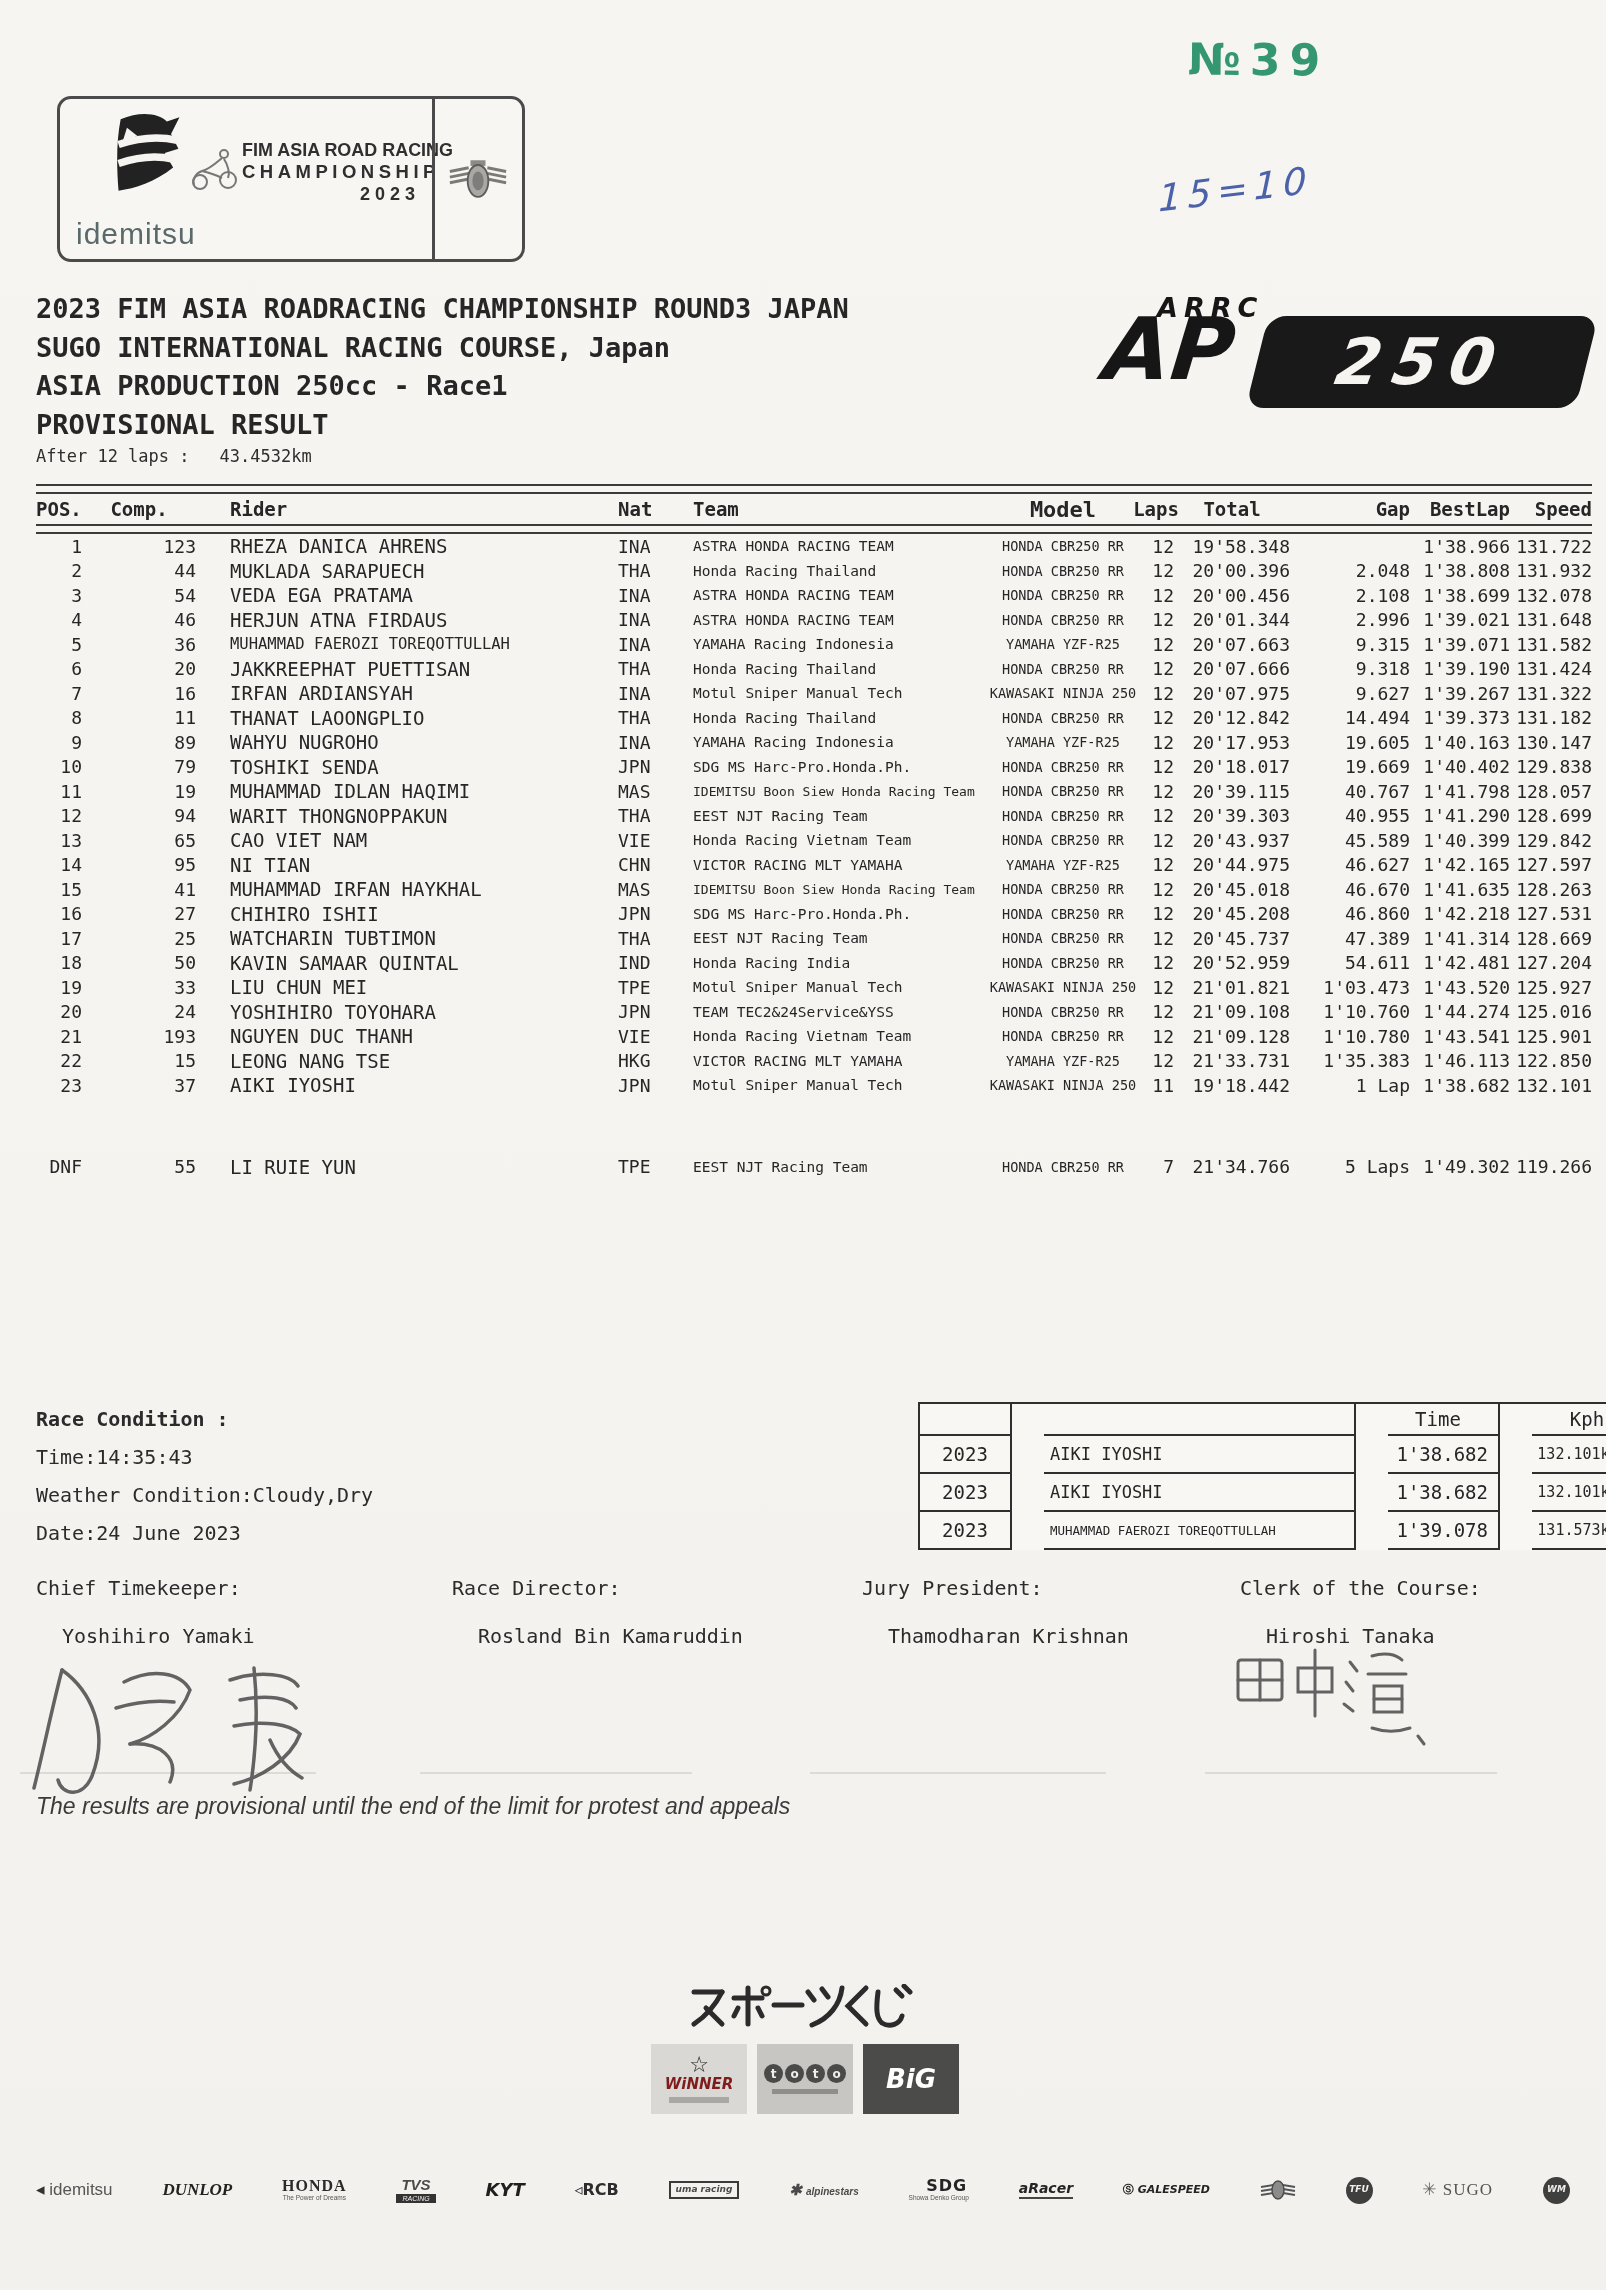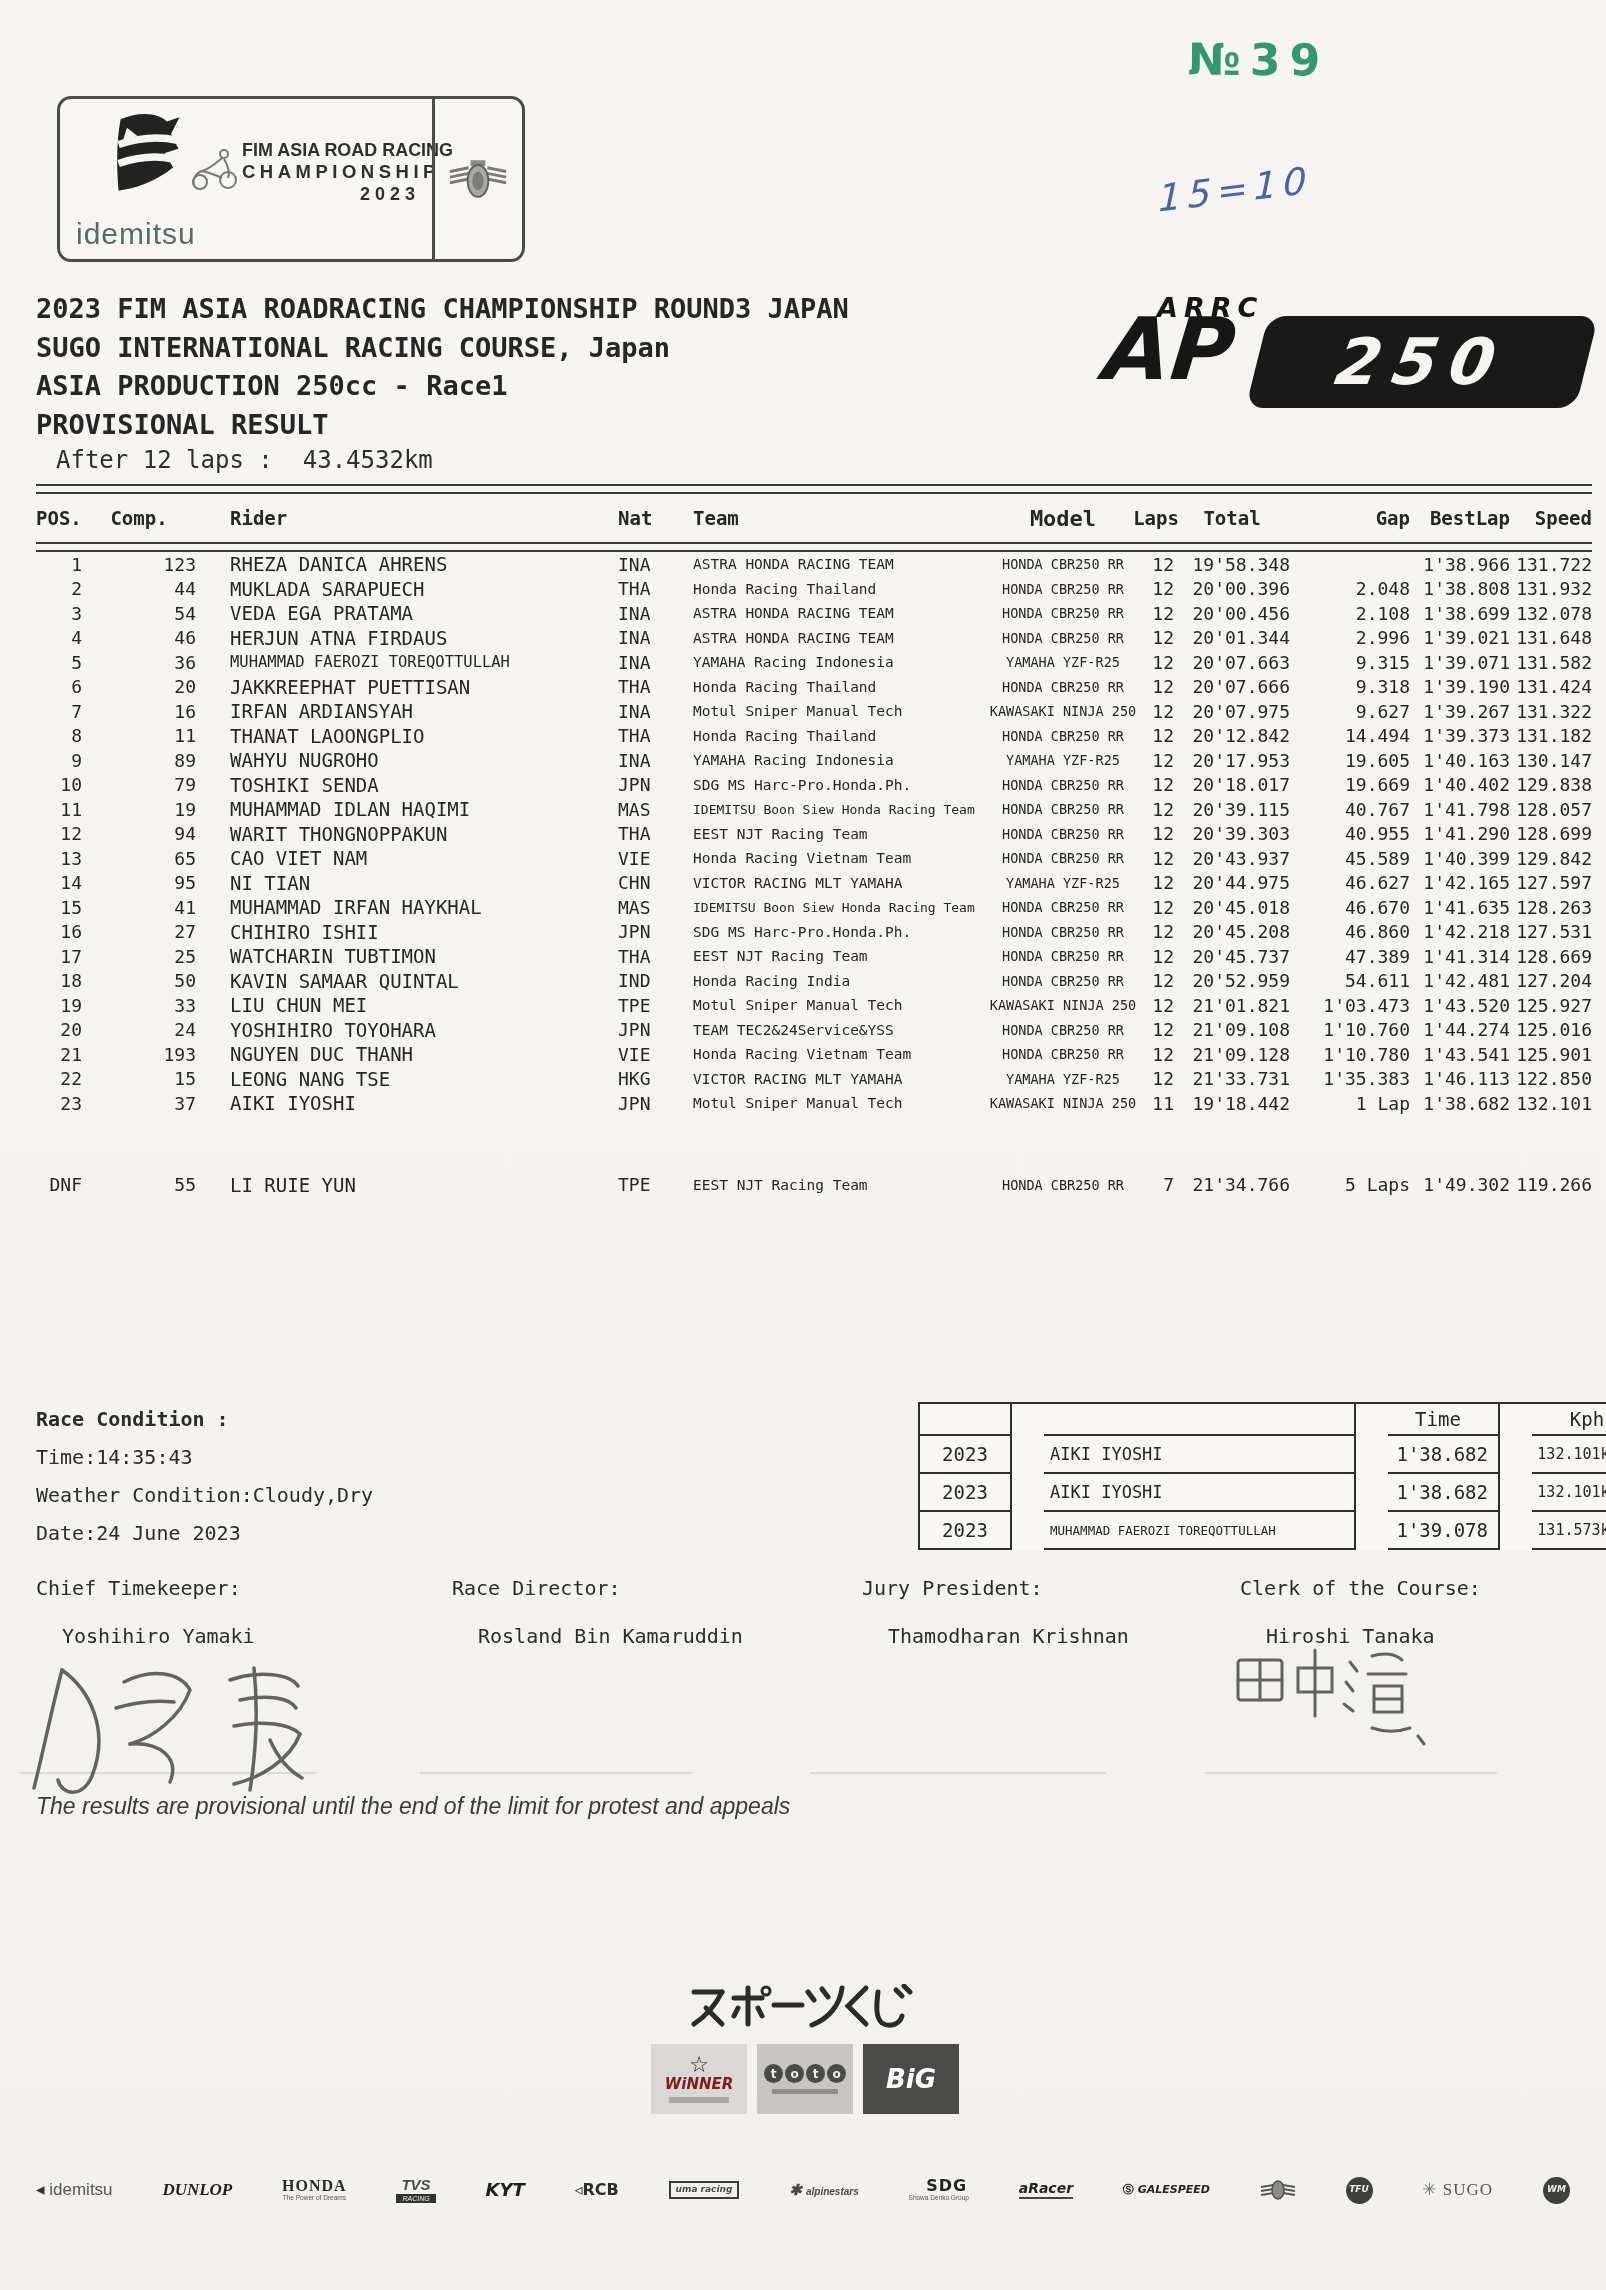--- a/index.html
+++ b/index.html
@@ -26,40 +26,40 @@
   .champ-text{position:absolute;left:182px;top:40px;width:186px;font-family:"Liberation Sans",sans-serif;
         font-weight:700;color:#2f2f2f;line-height:22px;}
   .champ-l1{font-size:18.5px;letter-spacing:0px;white-space:nowrap;transform:scaleX(.97);transform-origin:left;}
   .champ-l2{font-size:18.5px;letter-spacing:4.5px;white-space:nowrap;}
   .champ-year{font-size:18px;letter-spacing:5px;text-align:right;padding-right:8px;}
   .fim-badge{position:absolute;left:388px;top:56px;}
 
   
   .title-block{position:absolute;left:36px;top:290px;font-weight:700;font-size:27px;line-height:38.5px;
         color:#262626;white-space:nowrap;}
-  .after-line{position:absolute;left:36px;top:446px;font-size:24px;color:#2e2e2e;white-space:nowrap;margin-left:20px;}
+  .after-line{position:absolute;left:36px;top:446px;font-size:17px;color:#2e2e2e;white-space:nowrap;}
   .after-line .dist{margin-left:30px;}
 
   
   .classlogo{position:absolute;left:1105px;top:288px;width:495px;height:150px;}
   .cl-arrc{position:absolute;left:52px;top:4px;font-family:"DejaVu Sans",sans-serif;font-weight:800;
         font-style:italic;font-size:27px;letter-spacing:6px;color:#161616;}
   .cl-ap{position:absolute;left:0px;top:18px;font-family:"DejaVu Sans",sans-serif;font-weight:800;
         font-style:italic;font-size:86px;line-height:86px;color:#161616;transform:skewX(-6deg);}
   .cl-box{position:absolute;left:152px;top:28px;width:330px;height:92px;background:#191919;
         border-radius:18px;transform:skewX(-14deg);display:flex;align-items:center;justify-content:center;}
   .cl-250{color:#f5f4f1;font-family:"DejaVu Sans",sans-serif;font-weight:800;font-style:italic;
         font-size:64px;letter-spacing:12px;transform:skewX(4deg);}
 
   
   .results{position:absolute;left:36px;top:484px;width:1556px;}
   .rule{height:6px;border-top:2px solid #3b3b3b;border-bottom:2px solid #3b3b3b;}
   .r-row{display:grid;grid-template-columns:46px 114px 32px 390px 75px 295px 150px 36px 116px 120px 100px 82px;
         height:24.5px;}
-  .r-head{height:48px;align-items:center;}
+  .r-head{height:30px;align-items:center;}
   .cell{display:flex;align-items:center;white-space:nowrap;font-size:18px;color:#262626;}
   .c-pos,.c-comp,.c-laps,.c-total,.c-gapc,.c-best,.c-speed{justify-content:flex-end;}
   .c-model{justify-content:center;font-size:13.5px;}
   .c-rider{font-size:19px;padding-left:2px;}
   .c-rider.sm{font-size:15.5px;}
   .c-nat{font-size:18px;}
   .c-team{font-size:14.5px;}
   .c-team.smt{font-size:13px;}
   .r-head .cell{font-weight:600;font-size:19px;}
   .r-head .c-pos{justify-content:flex-start;}

